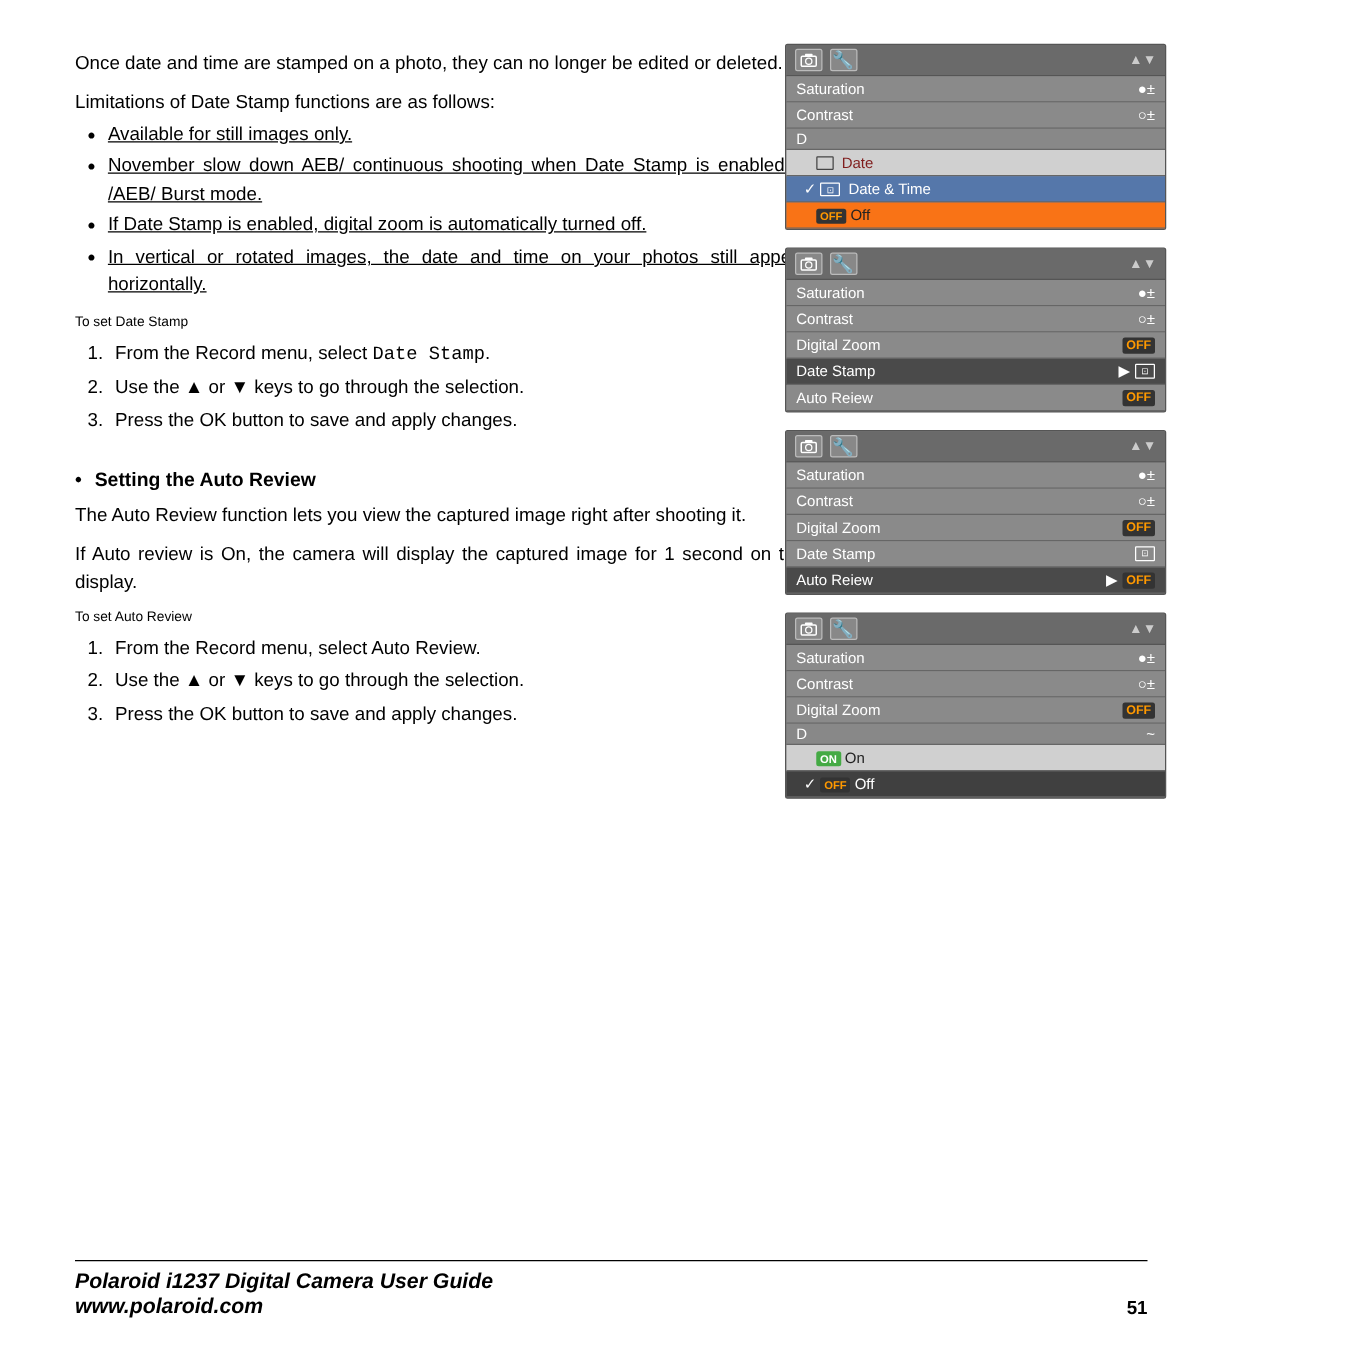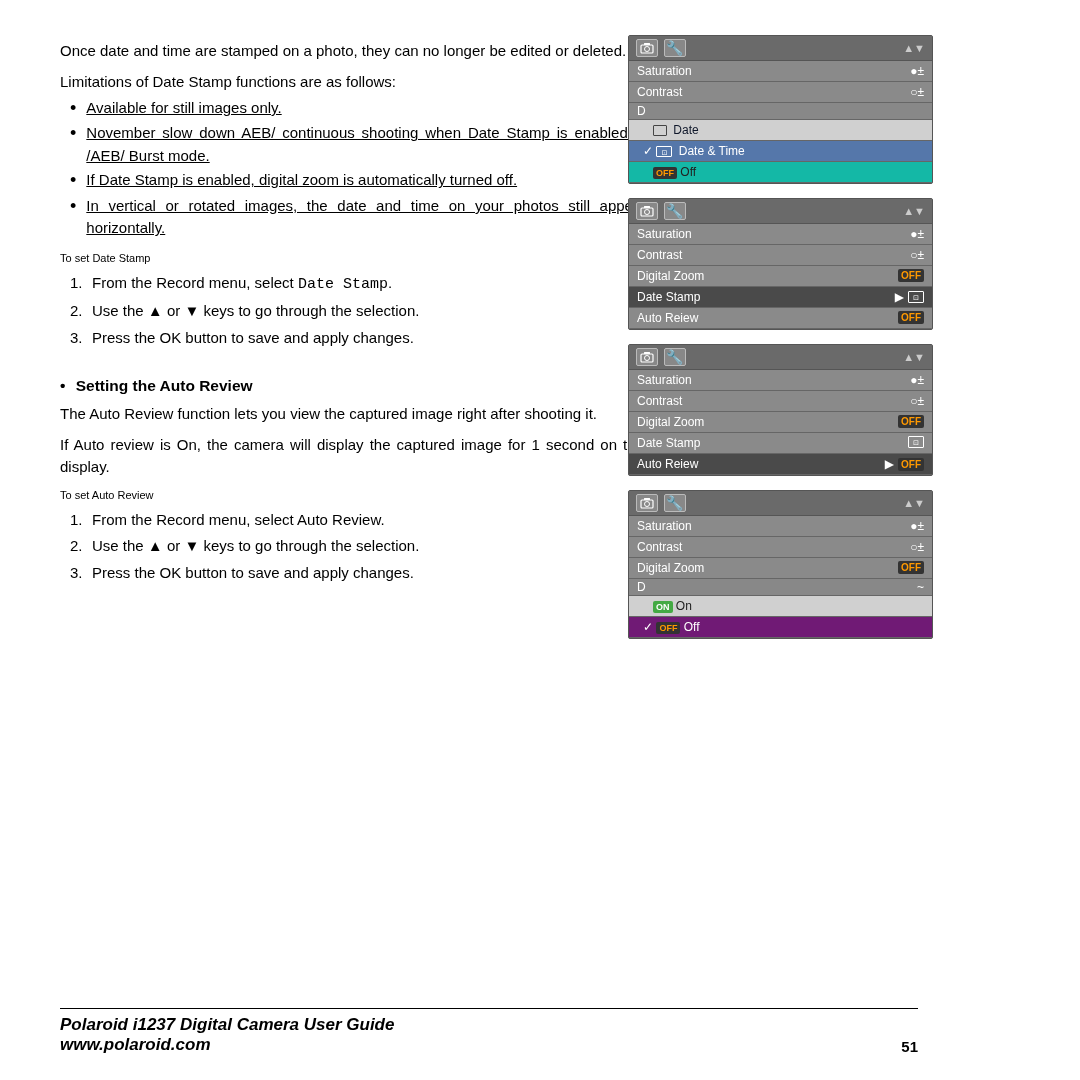--- a/index.html
+++ b/index.html
@@ -139,21 +139,21 @@
       justify-content: center;
       color: #fff;
       font-size: 13px;
     }
     .cam-nav-arrows {
       color: #ccc;
       font-size: 11px;
     }
     .cam-panel-row {
       display: flex;
-      align-items: flex-start;
+      align-items: center;
       justify-content: space-between;
       padding: 3px 8px;
       border-bottom: 1px solid #666;
       background: #8a8a8a;
       color: #fff;
     }
     .cam-panel-row.highlighted {
       background: #4a4a4a;
     }
     .cam-panel-row.dropdown {
@@ -319,33 +319,33 @@
         <div class="cam-panel-row">
           <span class="cam-panel-row-label">Contrast</span>
           <span class="dot-pm">○±</span>
         </div>
         <div class="cam-panel-row" style="background:#888; padding: 1px 8px;">
           <span class="cam-panel-row-label">D</span>
           <span></span>
         </div>
 
         <div class="cam-panel-row dropdown" style="background:#d0d0d0; color:#222; padding:3px 8px 3px 24px;">
-          <span style="font-size:12px; color:#0f172a;">
+          <span style="font-size:12px; color:#7f1d1d;">
             <span style="display:inline-block; width:14px; height:11px; border:1.5px solid #444; border-radius:1px; font-size:7px; text-align:center; line-height:11px; margin-right:3px; vertical-align:middle;"></span>
             Date
           </span>
         </div>
         <div class="cam-panel-row dropdown selected" style="background:#5577aa; color:#fff; padding:3px 8px 3px 14px;">
           <span style="font-size:12px;">
             ✓ 
             <span style="display:inline-block; width:16px; height:11px; border:1.5px solid #fff; border-radius:1px; font-size:7px; text-align:center; line-height:11px; margin-right:3px; vertical-align:middle;">⊡</span>
             Date &amp; Time
           </span>
         </div>
-        <div class="cam-panel-row dropdown" style="background:#14b8a6; color:#222; padding:3px 8px 3px 24px;">
+        <div class="cam-panel-row dropdown" style="background:#f97316; color:#222; padding:3px 8px 3px 24px;">
           <span style="font-size:12px; color:#222;">
             <span class="tag-off" style="font-size:9px;">OFF</span> Off
           </span>
         </div>
       </div>
 
       <div class="cam-panel">
         <div class="cam-panel-header">
           <div class="cam-panel-header-left">
             <div class="cam-icon-box">
@@ -458,21 +458,21 @@
         <div class="cam-panel-row" style="background:#888; padding: 1px 8px;">
           <span class="cam-panel-row-label">D</span>
           <span style="color:#fff;">~</span>
         </div>
 
         <div class="cam-panel-row dropdown" style="background:#d0d0d0; color:#222; padding:3px 8px 3px 24px;">
           <span style="font-size:12px; color:#222;">
             <span class="tag-on" style="font-size:9px;">ON</span> On
           </span>
         </div>
-        <div class="cam-panel-row dropdown selected" style="background:#701a75; color:#fff; padding:3px 8px 3px 14px;">
+        <div class="cam-panel-row dropdown selected" style="background:#404040; color:#fff; padding:3px 8px 3px 14px;">
           <span style="font-size:12px;">
             ✓ <span class="tag-off" style="font-size:9px; background:#333; color:#f90;">OFF</span> Off
           </span>
         </div>
       </div>
 
     </div>
   </div>
 
   <div class="footer">

